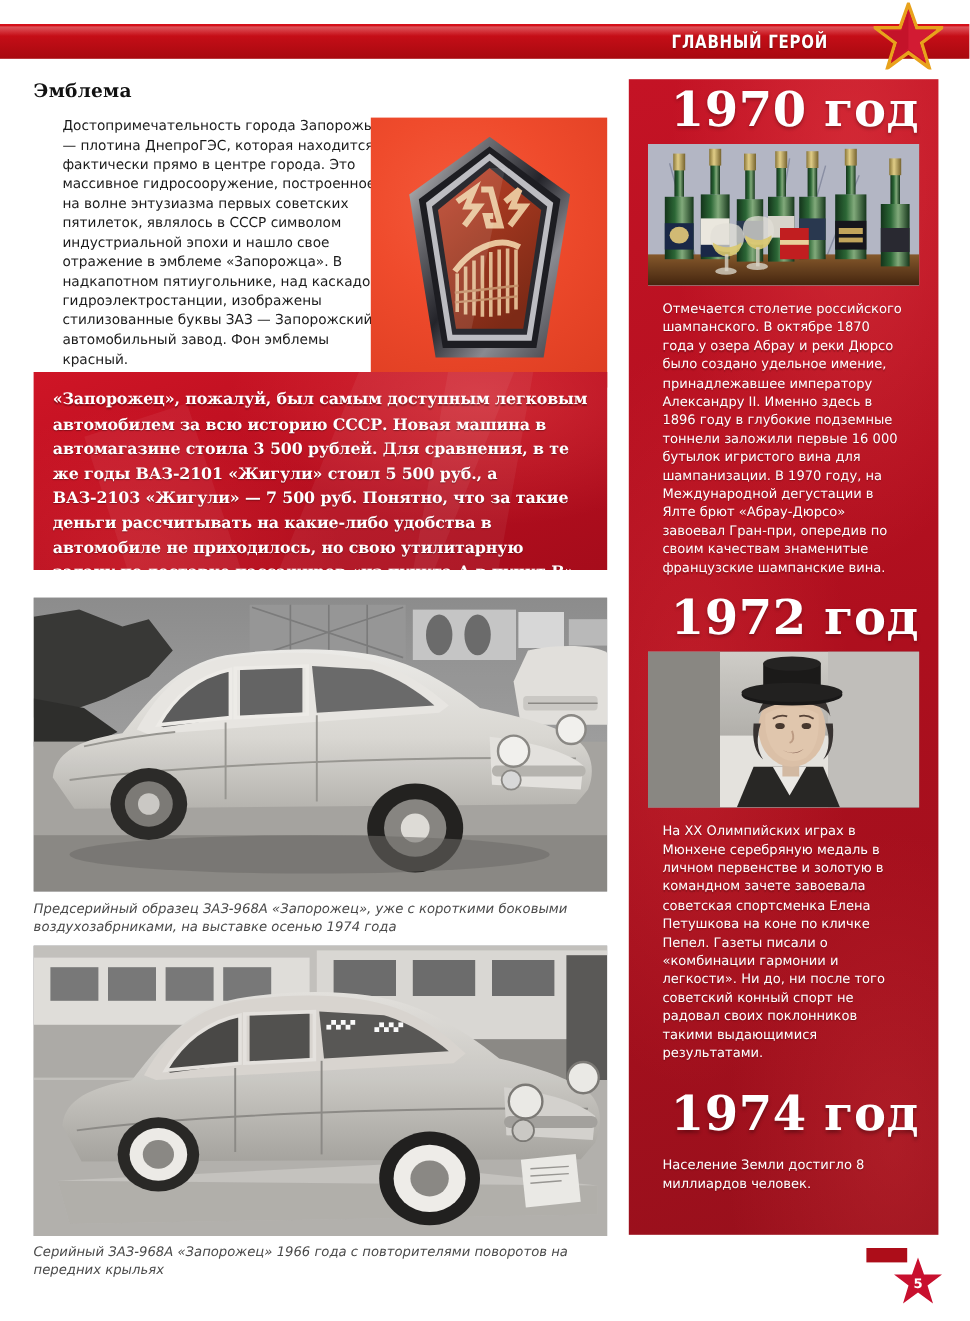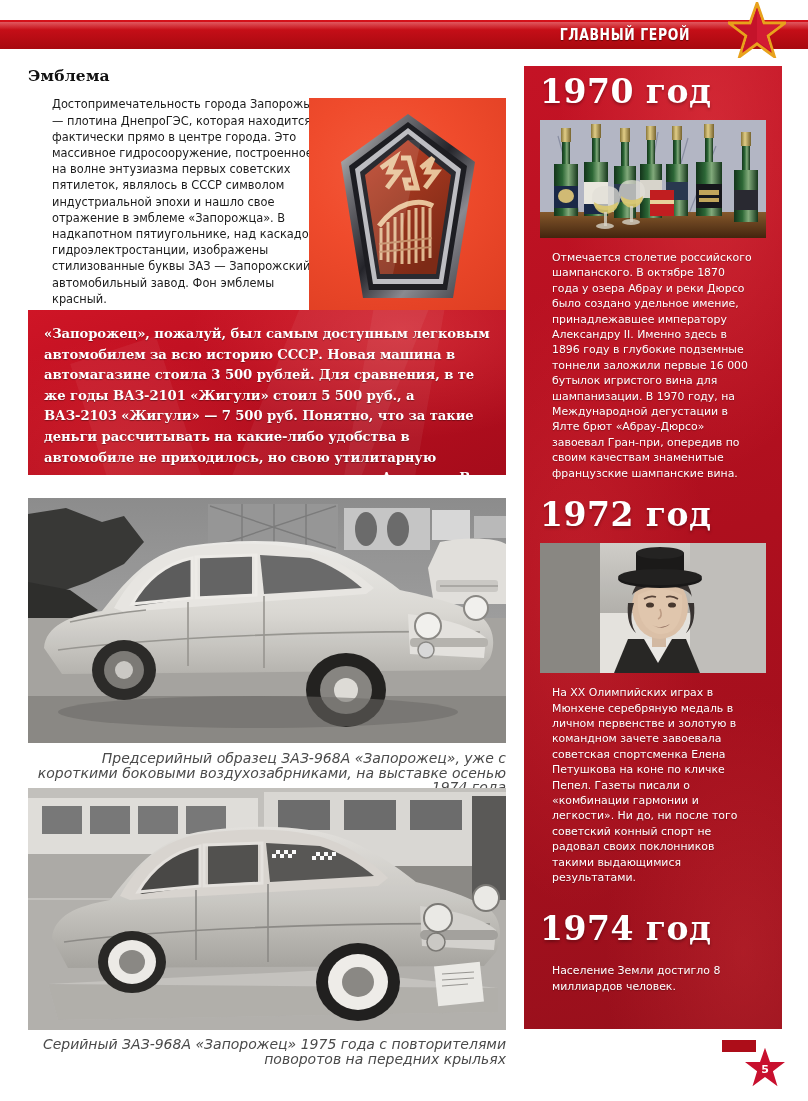--- a/index.html
+++ b/index.html
@@ -125,24 +125,23 @@
     position: absolute;
     overflow: hidden;
     background: #8d8d8d;
   }
   .photo-1 { left: 28px; top: 498px; width: 478px; height: 245px; }
   .photo-2 { left: 28px; top: 788px; width: 478px; height: 242px; }
   .caption {
     position: absolute;
     font-family: "DejaVu Sans", sans-serif;
     font-style: italic;
-    font-size: 14px;
+    font-size: 11px;
     line-height: 14.5px;
     color: #4a4a4a;
-    text-align: right;
   }
   .caption-1 { left: 28px; top: 751px; width: 478px; }
   .caption-2 { left: 28px; top: 1037px; width: 478px; }
 
   
   .sidebar {
     position: absolute;
     left: 524px; top: 66px;
     width: 258px; height: 963px;
     background:
@@ -158,26 +157,27 @@
     font-family: "DejaVu Serif", serif;
     font-weight: bold;
     font-size: 19px;
     color: #ffffff;
     letter-spacing: .3px;
     text-shadow: 0 1px 2px rgba(0,0,0,.35);
   }
   .sb-year {
     font-family: "DejaVu Serif", serif;
     font-weight: bold;
-    font-size: 33px;
+    font-size: 40px;
     line-height: 44px;
     color: #ffffff;
     letter-spacing: .5px;
     text-shadow: 0 2px 3px rgba(0,0,0,.30);
     margin: 4px 0 6px 0;
+    text-align: right;
   }
   .sb-year.y2 { }
   .sb-year.y3 { margin-top: 22px; }
   .sb-photo {
     width: 226px;
     background: #9a9a9a;
     overflow: hidden;
     position: relative;
     margin-bottom: 9px;
   }
@@ -462,21 +462,21 @@
     <ellipse cx="330" cy="194" rx="16" ry="15" fill="#8d8b87"></ellipse>
 
     <rect x="408" y="176" width="46" height="40" fill="#efeeea" transform="rotate(-6 431 196)"></rect>
     <g stroke="#9b9995" stroke-width="1.2">
       <path d="M414,186 L446,184 M414,192 L446,190 M414,198 L440,196"></path>
     </g>
 
     <rect width="478" height="242" fill="#000" opacity=".02"></rect>
   </svg>
 </div>
-<div class="caption caption-2">Серийный ЗАЗ-968А «Запорожец» 1975 года с повторителями поворотов на передних крыльях</div>
+<div class="caption caption-2">Серийный ЗАЗ-968А «Запорожец» 1966 года с повторителями поворотов на передних крыльях</div>
 
 <div class="sidebar">
   <div class="sb-inner">
 
     <div class="sb-year">1970 год</div>
     <div class="sb-photo bottles">
       <svg viewBox="0 0 226 118" width="226" height="118" preserveAspectRatio="none">
         <defs>
           <linearGradient id="bot" x1="0" y1="0" x2="1" y2="0">
             <stop offset="0%" stop-color="#14361c"></stop>

